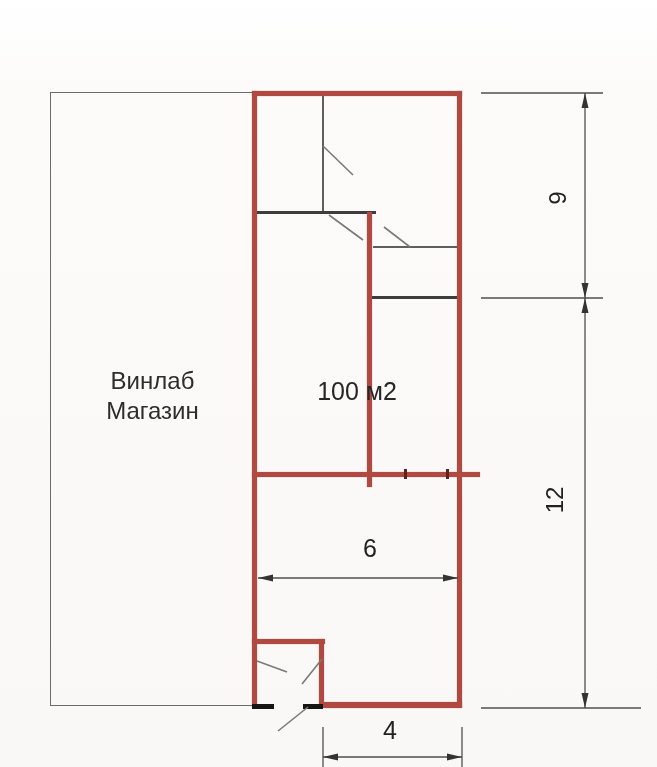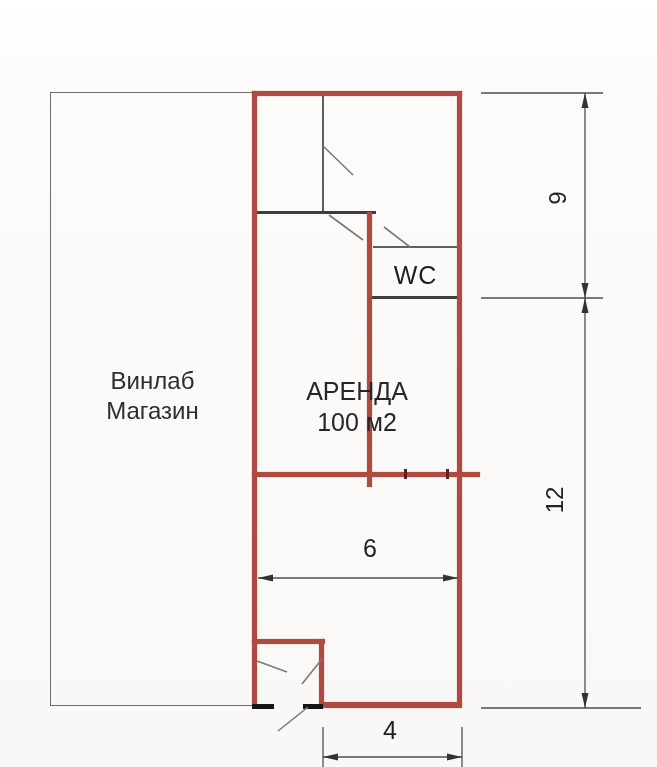--- a/index.html
+++ b/index.html
@@ -89,24 +89,22 @@
       <polygon points="462,757 447,753.5 447,760.5"></polygon>
     </g>
   </svg>
 
   <div class="label label-store">
     <div>Винлаб</div>
     <div>Магазин</div>
   </div>
 
   <div class="label label-rental">
-    <div>АРЕНДА</div>
     <div>100 м2</div>
   </div>
 
-  <div class="label label-wc">WC</div>
 
   <div class="dim-text rot-cw" style="left:541px;top:182px;width:32px;height:32px;line-height:32px;">6</div>
   <div class="dim-text rot-ccw" style="left:539px;top:480px;width:32px;height:40px;line-height:40px;">12</div>
   <div class="dim-text" style="left:350px;top:534px;width:40px;font-size:25px;">6</div>
   <div class="dim-text" style="left:370px;top:716px;width:40px;font-size:25px;">4</div>
 
 </div>
 
 </body></html>

